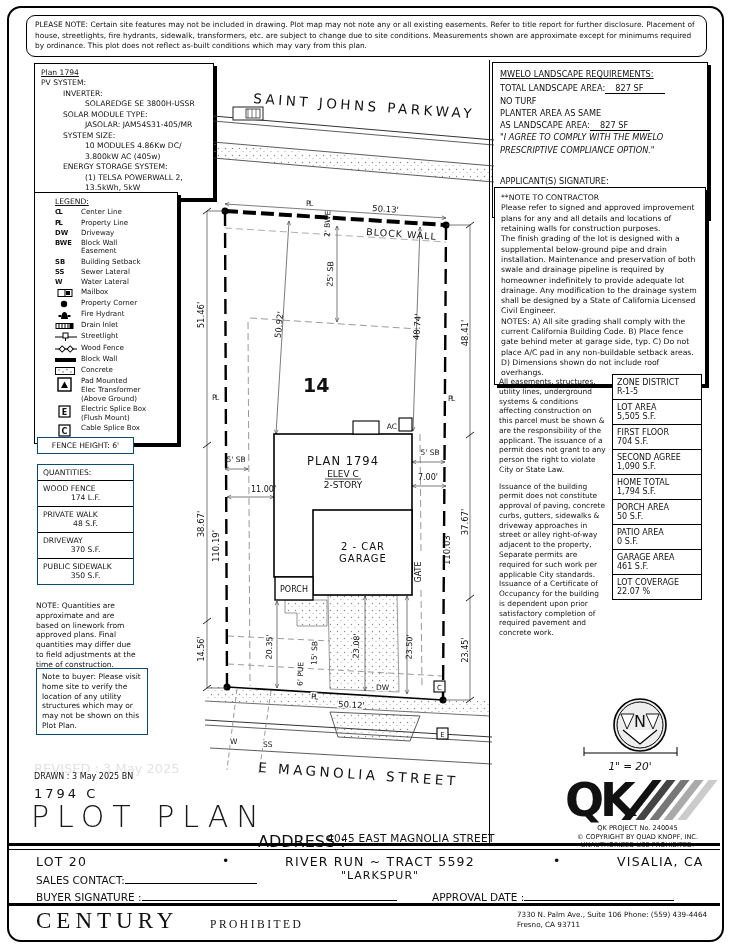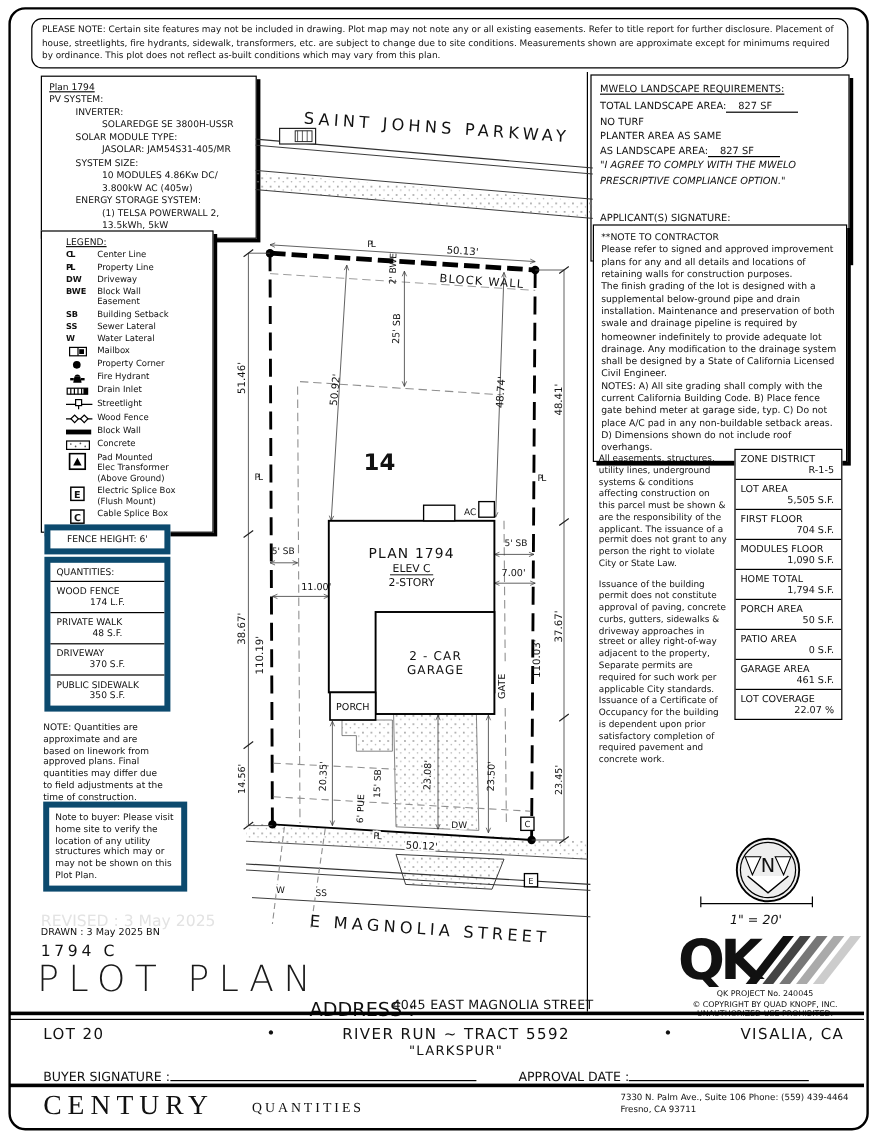--- a/index.html
+++ b/index.html
@@ -3,21 +3,21 @@
 <meta charset="utf-8">
 <style>
   html,body{margin:0;padding:0;background:#fff;width:731px;height:948px;overflow:hidden;
     font-family:"DejaVu Sans","Liberation Sans",sans-serif;color:#111;}
   .abs{position:absolute;}
   #page{position:relative;width:731px;height:948px;background:#fff;}
   .page-border{left:7px;top:6px;width:713px;height:932px;border:2px solid #000;border-radius:14px;}
   .note-box{left:26px;top:15px;width:663px;border:1.5px solid #000;border-radius:9px;padding:4px 8px;
     font-size:7.4px;line-height:1.45;}
   .shadow-box{border:1.5px solid #000;box-shadow:3px 3px 0 0 #000;background:#fff;}
-  .plain-box{border:5px solid #0c4a6e;background:#fff;}
+  .plain-box{border:1px solid #0c4a6e;background:#fff;}
   .prel{white-space:pre-line;}
   
   .pv{left:34px;top:63px;width:166px;padding:4px 6px;font-size:7.6px;line-height:1.38;}
   .pv .t{text-decoration:underline;}
   .ind1{padding-left:22px;} .ind2{padding-left:44px;}
   
   .mwelo{left:492px;top:62px;width:200px;padding:5px 7px;font-size:8.2px;line-height:1.5;}
   .mwelo .t{text-decoration:underline;margin-bottom:2px;}
   .uval{border-bottom:1px solid #000;padding:0 22px 0 10px;}
   .ital{font-style:italic;}
@@ -41,21 +41,21 @@
   .qnote{left:36px;top:601px;width:102px;font-size:7.5px;line-height:1.3;}
   .bnote{left:36px;top:668px;width:100px;padding:3px 5px;font-size:7.5px;line-height:1.3;}
   
   .vline{background:#000;width:1px;}
   .contractor{left:494px;top:187px;width:198px;padding:5px 6px;font-size:7.7px;line-height:1.34;}
   .easement{left:499px;top:377px;width:108px;font-size:7.4px;line-height:1.32;}
   .easement .p2{margin-top:7px;}
   .zone{left:612px;top:374px;width:88px;border:1.2px solid #000;font-size:8px;background:#fff;}
   .zone .zr{border-bottom:1.2px solid #000;padding:2.5px 0 3.5px 4px;}
   .zone .zr:last-child{border-bottom:none;}
-  .zone .zv{text-align:right;padding-right:6px;}
+  .zone .zv{text-align:left;padding-right:6px;}
   .revised{left:34px;top:761px;font-size:13px;color:#e3e3e3;}
   .drawn{left:34px;top:772px;font-size:8px;}
   .plancode{left:34px;top:786px;font-size:13px;letter-spacing:3px;}
   .bigtitle{left:31px;top:799px;font-size:30px;letter-spacing:8px;font-weight:200;color:#1a1a1a;}
   .addr-label{left:258px;top:832px;font-size:16px;}
   .addr-val{left:327px;top:832px;font-size:10.5px;letter-spacing:0.3px;}
   .lotrow{font-size:12.5px;letter-spacing:1.2px;}
   .blank{display:inline-block;border-bottom:1px solid #000;}
   .footer-brand{font-family:"Liberation Serif","DejaVu Serif",serif;}
   .qk-stripe{position:absolute;transform:skewX(-38deg);}
@@ -286,21 +286,21 @@
       </div>
     <div class="zr">
         <div>LOT AREA</div>
         <div class="zv">5,505 S.F.</div>
       </div>
     <div class="zr">
         <div>FIRST FLOOR</div>
         <div class="zv">704 S.F.</div>
       </div>
     <div class="zr">
-        <div>MODULES FLOOR</div>
+        <div>SECOND AGREE</div>
         <div class="zv">1,090 S.F.</div>
       </div>
     <div class="zr">
         <div>HOME TOTAL</div>
         <div class="zv">1,794 S.F.</div>
       </div>
     <div class="zr">
         <div>PORCH AREA</div>
         <div class="zv">50 S.F.</div>
       </div>
@@ -498,29 +498,32 @@
 
   <div class="abs" style="left:8px;top:843px;width:712px;border-top:3.5px solid #000;border-bottom:1.2px solid #000;height:3px;"></div>
 
   <div class="abs lotrow" style="left:36px;top:854px;">LOT 20</div>
   <div class="abs lotrow" style="left:222px;top:853px;">•</div>
   <div class="abs lotrow" style="left:270px;top:854px;width:220px;text-align:center;">RIVER RUN ~ TRACT 5592</div>
   <div class="abs lotrow" style="left:553px;top:853px;">•</div>
   <div class="abs lotrow" style="left:617px;top:854px;">VISALIA, CA</div>
   <div class="abs" style="left:300px;top:869px;width:160px;text-align:center;font-size:11px;letter-spacing:1px;">"LARKSPUR"</div>
 
+  <div class="abs" style="left:36px;top:872px;font-size:10.5px;">
+    <span>SALES CONTACT:</span><span class="blank" style="width:132px;height:11px;"></span>
+  </div>
   <div class="abs" style="left:36px;top:889px;font-size:10.5px;">
     <span>BUYER SIGNATURE :</span><span class="blank" style="width:255px;height:11px;"></span>
   </div>
   <div class="abs" style="left:432px;top:889px;font-size:10.5px;">
     <span>APPROVAL DATE :</span><span class="blank" style="width:150px;height:11px;"></span>
   </div>
 
   <div class="abs" style="left:8px;top:903px;width:712px;border-top:3.5px solid #000;"></div>
 
   <div class="abs footer-brand" style="left:36px;top:908px;font-size:23px;letter-spacing:5px;">CENTURY</div>
-  <div class="abs footer-brand" style="left:210px;top:918px;font-size:11.5px;letter-spacing:2.5px;">QUANTITIES</div>
+  <div class="abs footer-brand" style="left:210px;top:918px;font-size:11.5px;letter-spacing:2.5px;">PROHIBITED</div>
   <div class="abs" style="left:517px;top:910px;font-size:7.2px;line-height:1.45;">
     <div>7330 N. Palm Ave., Suite 106    Phone:  (559) 439-4464</div>
     <div>Fresno, CA  93711</div>
   </div>
 
 </div>
 
 </body></html>

